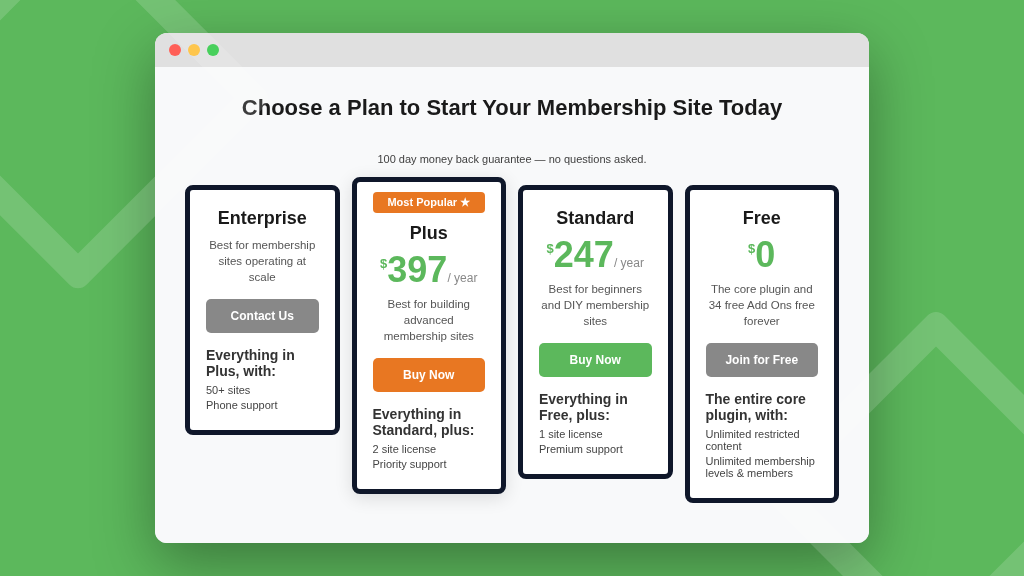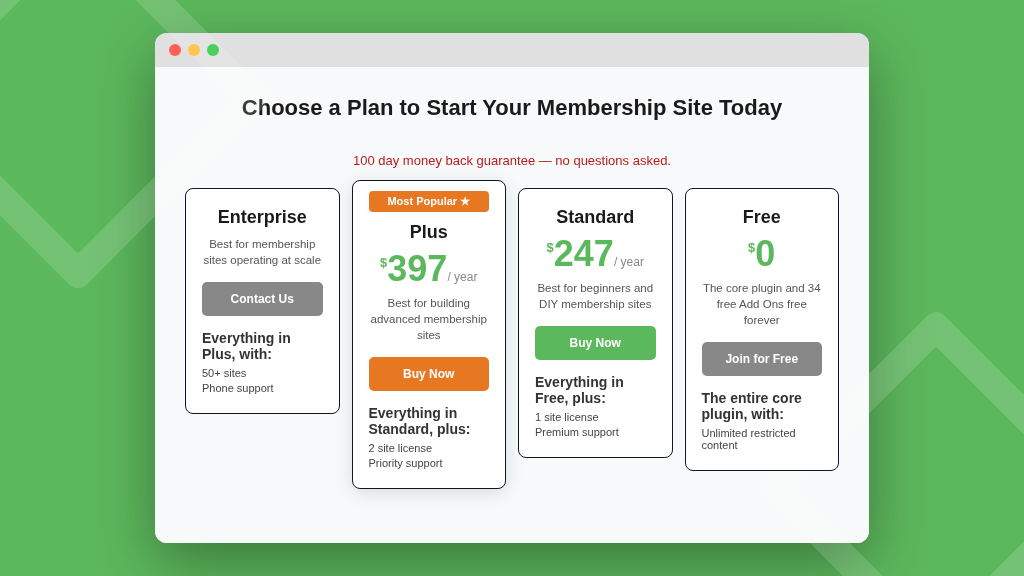--- a/index.html
+++ b/index.html
@@ -89,39 +89,39 @@
     }
 
     .page-title {
       font-size: 22px;
       font-weight: 800;
       color: #1a1a1a;
       margin-bottom: 5px;
     }
 
     .page-subtitle {
-      font-size: 13px;
-      color: #b91c1c;
+      font-size: 11px;
+      color: #404040;
       margin-top: 32px;
     }
 
     
     .pricing-cards {
       display: flex;
       gap: 12px;
       align-items: flex-start;
       width: 100%;
     }
 
     .card {
       flex: 1;
       background: #fff;
       border-radius: 8px;
       padding: 18px 16px 16px;
-      border: 1px solid #0f172a;
+      border: 5px solid #0f172a;
       position: relative;
     }
 
     .card-featured {
       margin-top: -8px;
       padding-top: 10px;
       box-shadow: 0 4px 18px rgba(0,0,0,0.12);
     }
 
     .popular-badge {
@@ -289,18 +289,19 @@
       <div class="card">
         <div class="card-name">Free</div>
         <div class="card-price">
           <span class="price-dollar">$</span><span class="price-amount">0</span><span class="price-suffix"></span>
         </div>
         <div class="card-desc">The core plugin and 34 free Add Ons free forever</div>
         <button class="btn btn-gray">Join for Free</button>
         <div class="card-features">
           <div class="feature-heading">The entire core plugin, with:</div>
           <div class="feature-item">Unlimited restricted content</div>
+          <div class="feature-item">Unlimited membership levels &amp; members</div>
         </div>
       </div>
 
     </div>
   </div>
 </div>
 
 </body></html>

